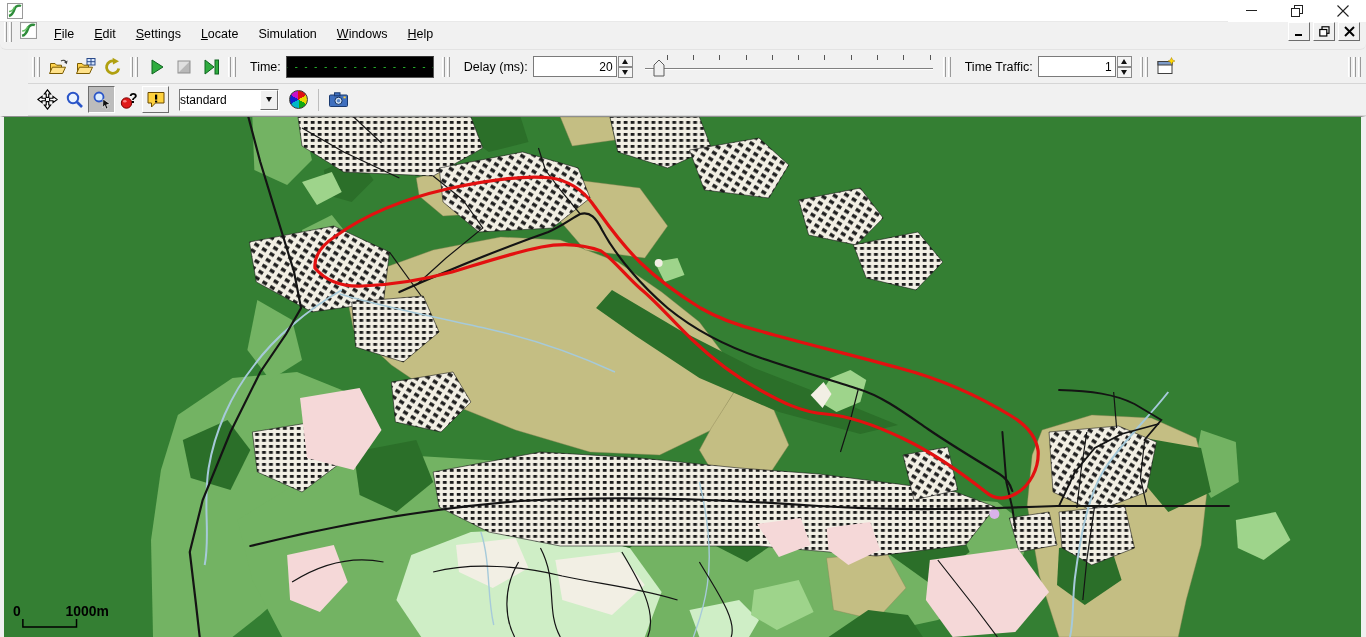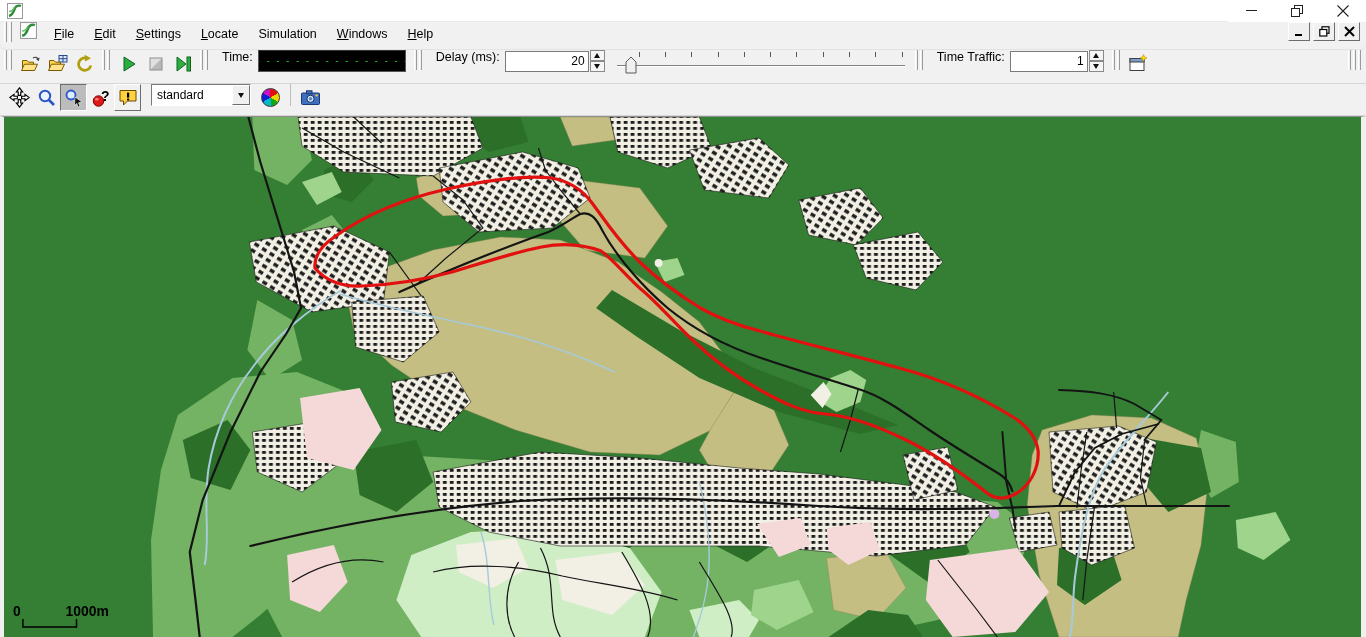--- a/index.html
+++ b/index.html
@@ -17,41 +17,41 @@
   .menubar { height:28px; background:#f1f1f1; display:flex; align-items:flex-start; border-bottom:1px solid #e3e3e3;border-radius:6px; }
   .ridge { width:3px; height:20px; background:#f0f0f0; border-left:1px solid #ffffff; border-right:1px solid #9a9a9a; margin-right:2px; }
   .gripwrap { display:flex; margin:0 3px 0 4px; }
   .menubar .app-ico { margin:0 7px 0 3px; display:flex; }
   .menu-item { padding:5px 10px; cursor:default; }
   u { text-decoration:underline; }
   .mdi-btns { margin-left:auto; display:flex; gap:3px; padding-right:6px; }
   .mdi-btn { width:22px; height:19px; background:#f0f0f0; border:1px solid; border-color:#ffffff #6d6d6d #6d6d6d #ffffff; display:flex; align-items:center; justify-content:center; }
 
   
-  .toolbar { height:34px; background:#f1f1f1; display:flex; align-items:flex-start; border-bottom:1px solid #d6d6d6; }
+  .toolbar { height:34px; background:#f1f1f1; display:flex; align-items:center; border-bottom:1px solid #d6d6d6;margin-left:28px; }
   .toolbar2 { height:32px; }
   .tbtn { width:27px; height:27px; display:flex; align-items:center; justify-content:center; border:1px solid transparent; }
   .tbtn.pressed { background:#bcbcbc; border-color:#6e6e6e #ffffff #ffffff #6e6e6e; }
   .tbtn.raised  { border-color:#ffffff #6e6e6e #6e6e6e #ffffff; background:#f1f1f1; }
   .tlabel { margin:0 5px 0 9px; white-space:nowrap; }
   .lcd { width:148px; height:22px; background:#000; border:1px solid #555; border-top-color:#333; color:#2ee636; font-family:"DejaVu Sans Mono", monospace; font-size:9px; letter-spacing:-0.5px; display:flex; align-items:center; justify-content:center; overflow:hidden; white-space:nowrap; }
   .spinbox { display:flex; align-items:center; }
   .spin-input { width:84px; height:21px; border:1px solid #7a7a7a; background:#fff; text-align:right; padding-right:3px; font-size:12px; font-family:"Liberation Sans", sans-serif; }
   .spin-input2 { width:78px; }
   .spin-col { display:flex; flex-direction:column; width:15px; height:22px; margin-left:1px; }
   .spin-b { flex:1; background:#f5f5f5; border:1px solid #8a8a8a; display:flex; align-items:center; justify-content:center; }
   .tri-up { width:0; height:0; border-left:3.5px solid transparent; border-right:3.5px solid transparent; border-bottom:5px solid #111; }
   .tri-dn { width:0; height:0; border-left:3.5px solid transparent; border-right:3.5px solid transparent; border-top:5px solid #111; }
   .slider { position:relative; width:292px; height:27px; margin-left:10px; }
   .slider .ticks { position:absolute; top:2px; left:24px; right:4px; height:6px; display:flex; justify-content:space-between; }
   .slider .ticks i { width:1px; height:5px; background:#555; }
   .slider .groove { position:absolute; top:15px; left:2px; right:2px; height:2px; border-top:1px solid #808080; border-bottom:1px solid #ffffff; }
   .slider .handle { position:absolute; top:6px; left:10px; }
   .combo { display:flex; height:22px; margin-left:10px; border:1px solid; border-color:#7a7a7a #ffffff #ffffff #7a7a7a; }
-  .combo-field { width:80px; background:#fff; display:flex; align-items:center; padding-left:5px; font-size:12px; }
+  .combo-field { width:80px; background:#fff; display:flex; align-items:center; font-size:12px; }
   .combo-arrow { width:18px; background:#f0f0f0; border:1px solid; border-color:#ffffff #6d6d6d #6d6d6d #ffffff; display:flex; align-items:center; justify-content:center; }
   .wheel { width:19px; height:19px; border-radius:50%; border:1px solid #3a3a3a;
            background:conic-gradient(#e01010 0 60deg,#e8d800 60deg 120deg,#12a812 120deg 180deg,#00b8c8 180deg 240deg,#1020d0 240deg 300deg,#c810c8 300deg 360deg); }
   .vsep { width:1px; height:22px; background:#bdbdbd; margin:0 6px; }
 
   
   .map { position:relative; width:1366px; height:521px; border-left:4px solid #f0f0f0; border-right:5px solid #f0f0f0; border-top:1px solid #8f8f8f; background:#347f33; }
   .map svg { display:block; width:100%; height:100%; }
 </style>
 </head>

